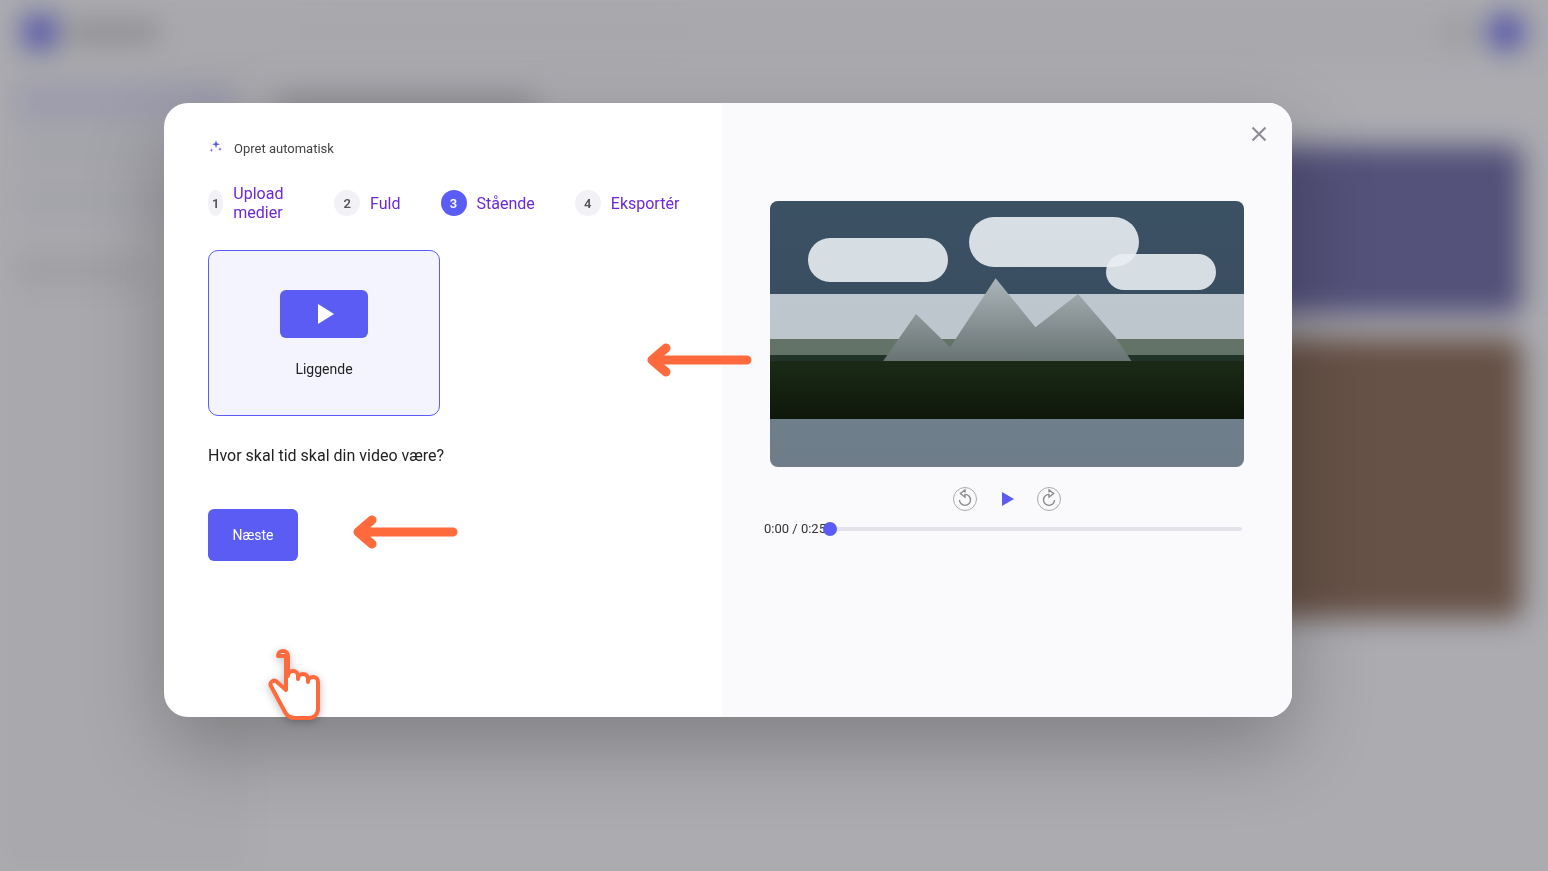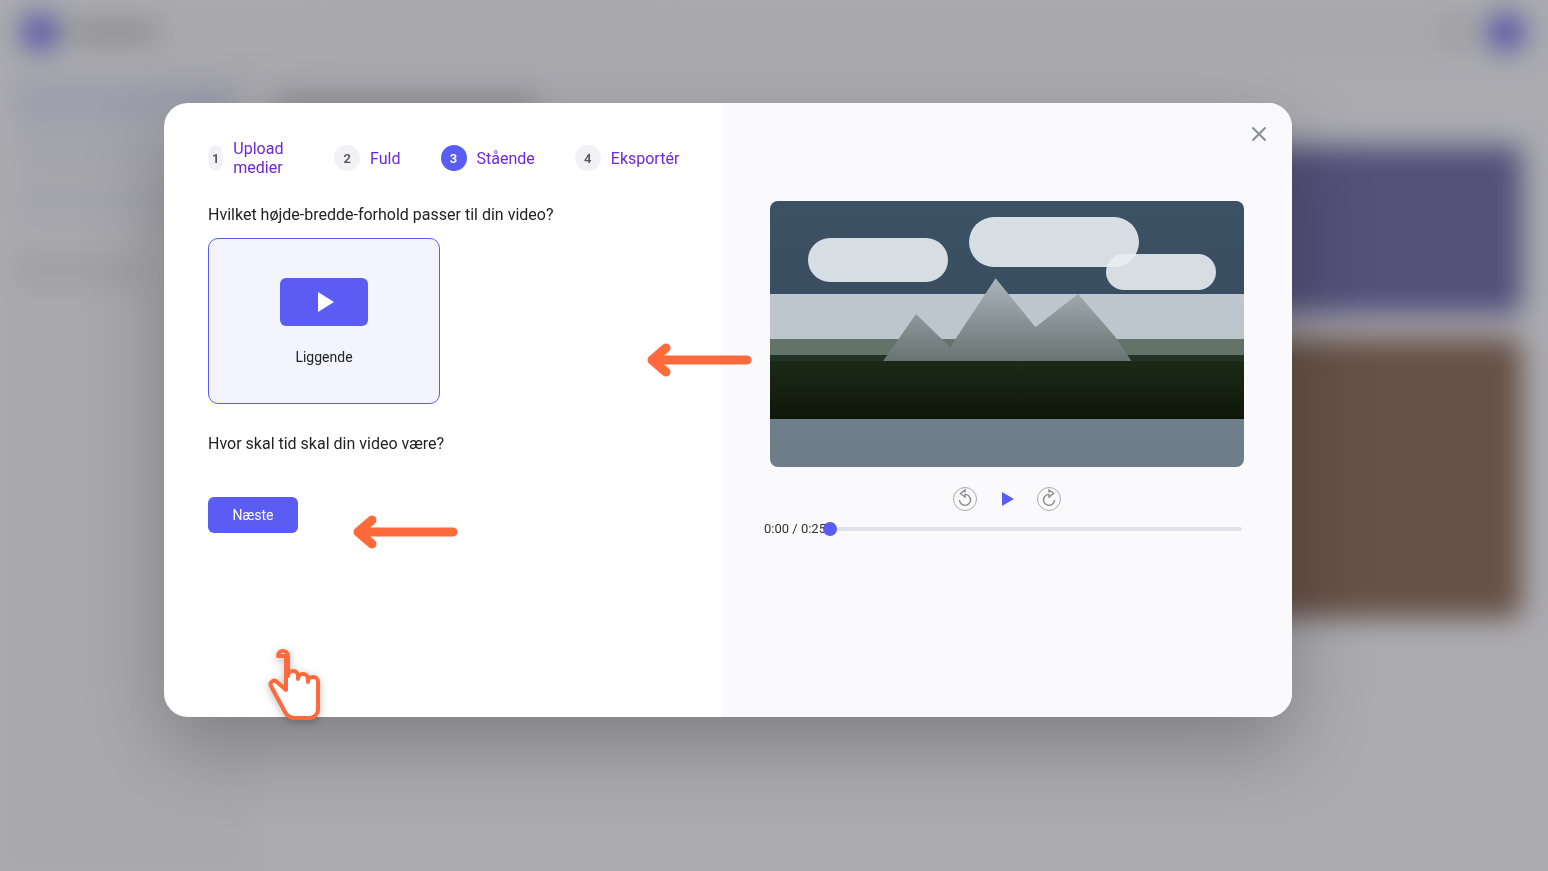--- a/index.html
+++ b/index.html
@@ -53,21 +53,21 @@
     .ratio-card { width:232px; height:166px; border:1px solid #d9d9e3; border-radius:10px; display:flex; flex-direction:column; align-items:center; justify-content:center; gap:23px; cursor:pointer; }
     .ratio-card.selected { border:1.5px solid #5b5cf3; background:#f4f4ff; }
     .ratio-card .thumb { display:flex; align-items:center; justify-content:center; }
     .thumb.land { width:88px; height:48px; background:#5b5cf3; border-radius:6px; }
     .thumb.port { width:50px; height:90px; background:#c9c9d5; border-radius:6px; }
     .thumb .tri { width:0;height:0;border-top:10px solid transparent;border-bottom:10px solid transparent;border-left:16px solid #fff; margin-left:4px; }
     .ratio-label{ font-size:14px; color:#222; }
 
     .pill { display:inline-block; padding:8px 18px; border:1.5px solid #5b5cf3; background:#f7f7ff; border-radius:999px; font-size:14px; color:#333; cursor:pointer; }
 
-    .next-btn { margin-top:auto; align-self:flex-start; margin-top:30px; width:90px; height:36px; background:#5b5cf3; color:#fff; border:none; border-radius:6px; font-size:14px; cursor:pointer; position:relative; }
+    .next-btn { margin-top:auto; align-self:flex-start; margin-top:30px; width:90px; height:52px; background:#5b5cf3; color:#fff; border:none; border-radius:6px; font-size:14px; cursor:pointer; position:relative; }
 
     
     .preview { width:474px; height:266px; border-radius:8px; overflow:hidden; background:linear-gradient(#3b5063 0 35%,#cfd7de 35% 52%, #6b7b6d 52% 58%, #223528 58% 80%, #7a8b98 80%); position:relative; margin-top:62px; }
     .preview::before{content:"";position:absolute;inset:0;background:
        radial-gradient(ellipse at 60% 40%, rgba(255,255,255,0) 20%, transparent 60%),
        linear-gradient(180deg, rgba(60,90,110,.1), rgba(0,0,0,.1));}
     
     .mtn{position:absolute;left:20%;bottom:30%;width:60%;height:50%;}
     .mtn::before{content:"";position:absolute;inset:0;
       clip-path:polygon(0 100%,18% 45%,30% 70%,46% 18%,60% 55%,75% 30%,88% 62%,100% 100%);
@@ -131,20 +131,28 @@
         </div>
     </div>
   </div>
 </div>
 
 <div class="overlay"></div>
 
 <div class="modal">
   <div class="left">
 
+    <div class="auto-create">
+      <span class="sparkle">
+        <svg width="16" height="16" viewBox="0 0 24 24" fill="currentColor">
+            <path d="M12 2l1.5 4.5L18 8l-4.5 1.5L12 14l-1.5-4.5L6 8l4.5-1.5L12 2zm6 10l.9 2.6L21 15l-2.1.9L18 18l-.9-2.1L15 15l2.1-.4L18 12zM5 14l.7 2 2 .7-2 .7L5 20l-.7-2.6L2 16.7l2.3-.7L5 14z"></path>
+          </svg>
+      </span>
+      <span>Opret automatisk</span>
+    </div>
 
     <div class="stepper">
       <div class="step">
         <div class="step-num">1</div>
         <div class="step-label">Upload medier</div>
       </div>
       <div class="step-sep"></div>
       <div class="step">
         <div class="step-num">2</div>
         <div class="step-label">Fuld</div>
@@ -154,21 +162,20 @@
         <div class="step-num">3</div>
         <div class="step-label">Stående</div>
       </div>
       <div class="step-sep"></div>
       <div class="step">
         <div class="step-num">4</div>
         <div class="step-label">Eksportér</div>
       </div>
     </div>
 
-    <div class="q">Hvilket højde-bredde-forhold passer til din video?</div>
     <div class="ratio-row">
       <div class="ratio-card selected">
         <div class="thumb land">
             <div class="tri"></div>
           </div>
         <div class="ratio-label">Liggende</div>
       </div>
     </div>
 
     <div class="q">Hvor skal tid skal din video være?</div>

